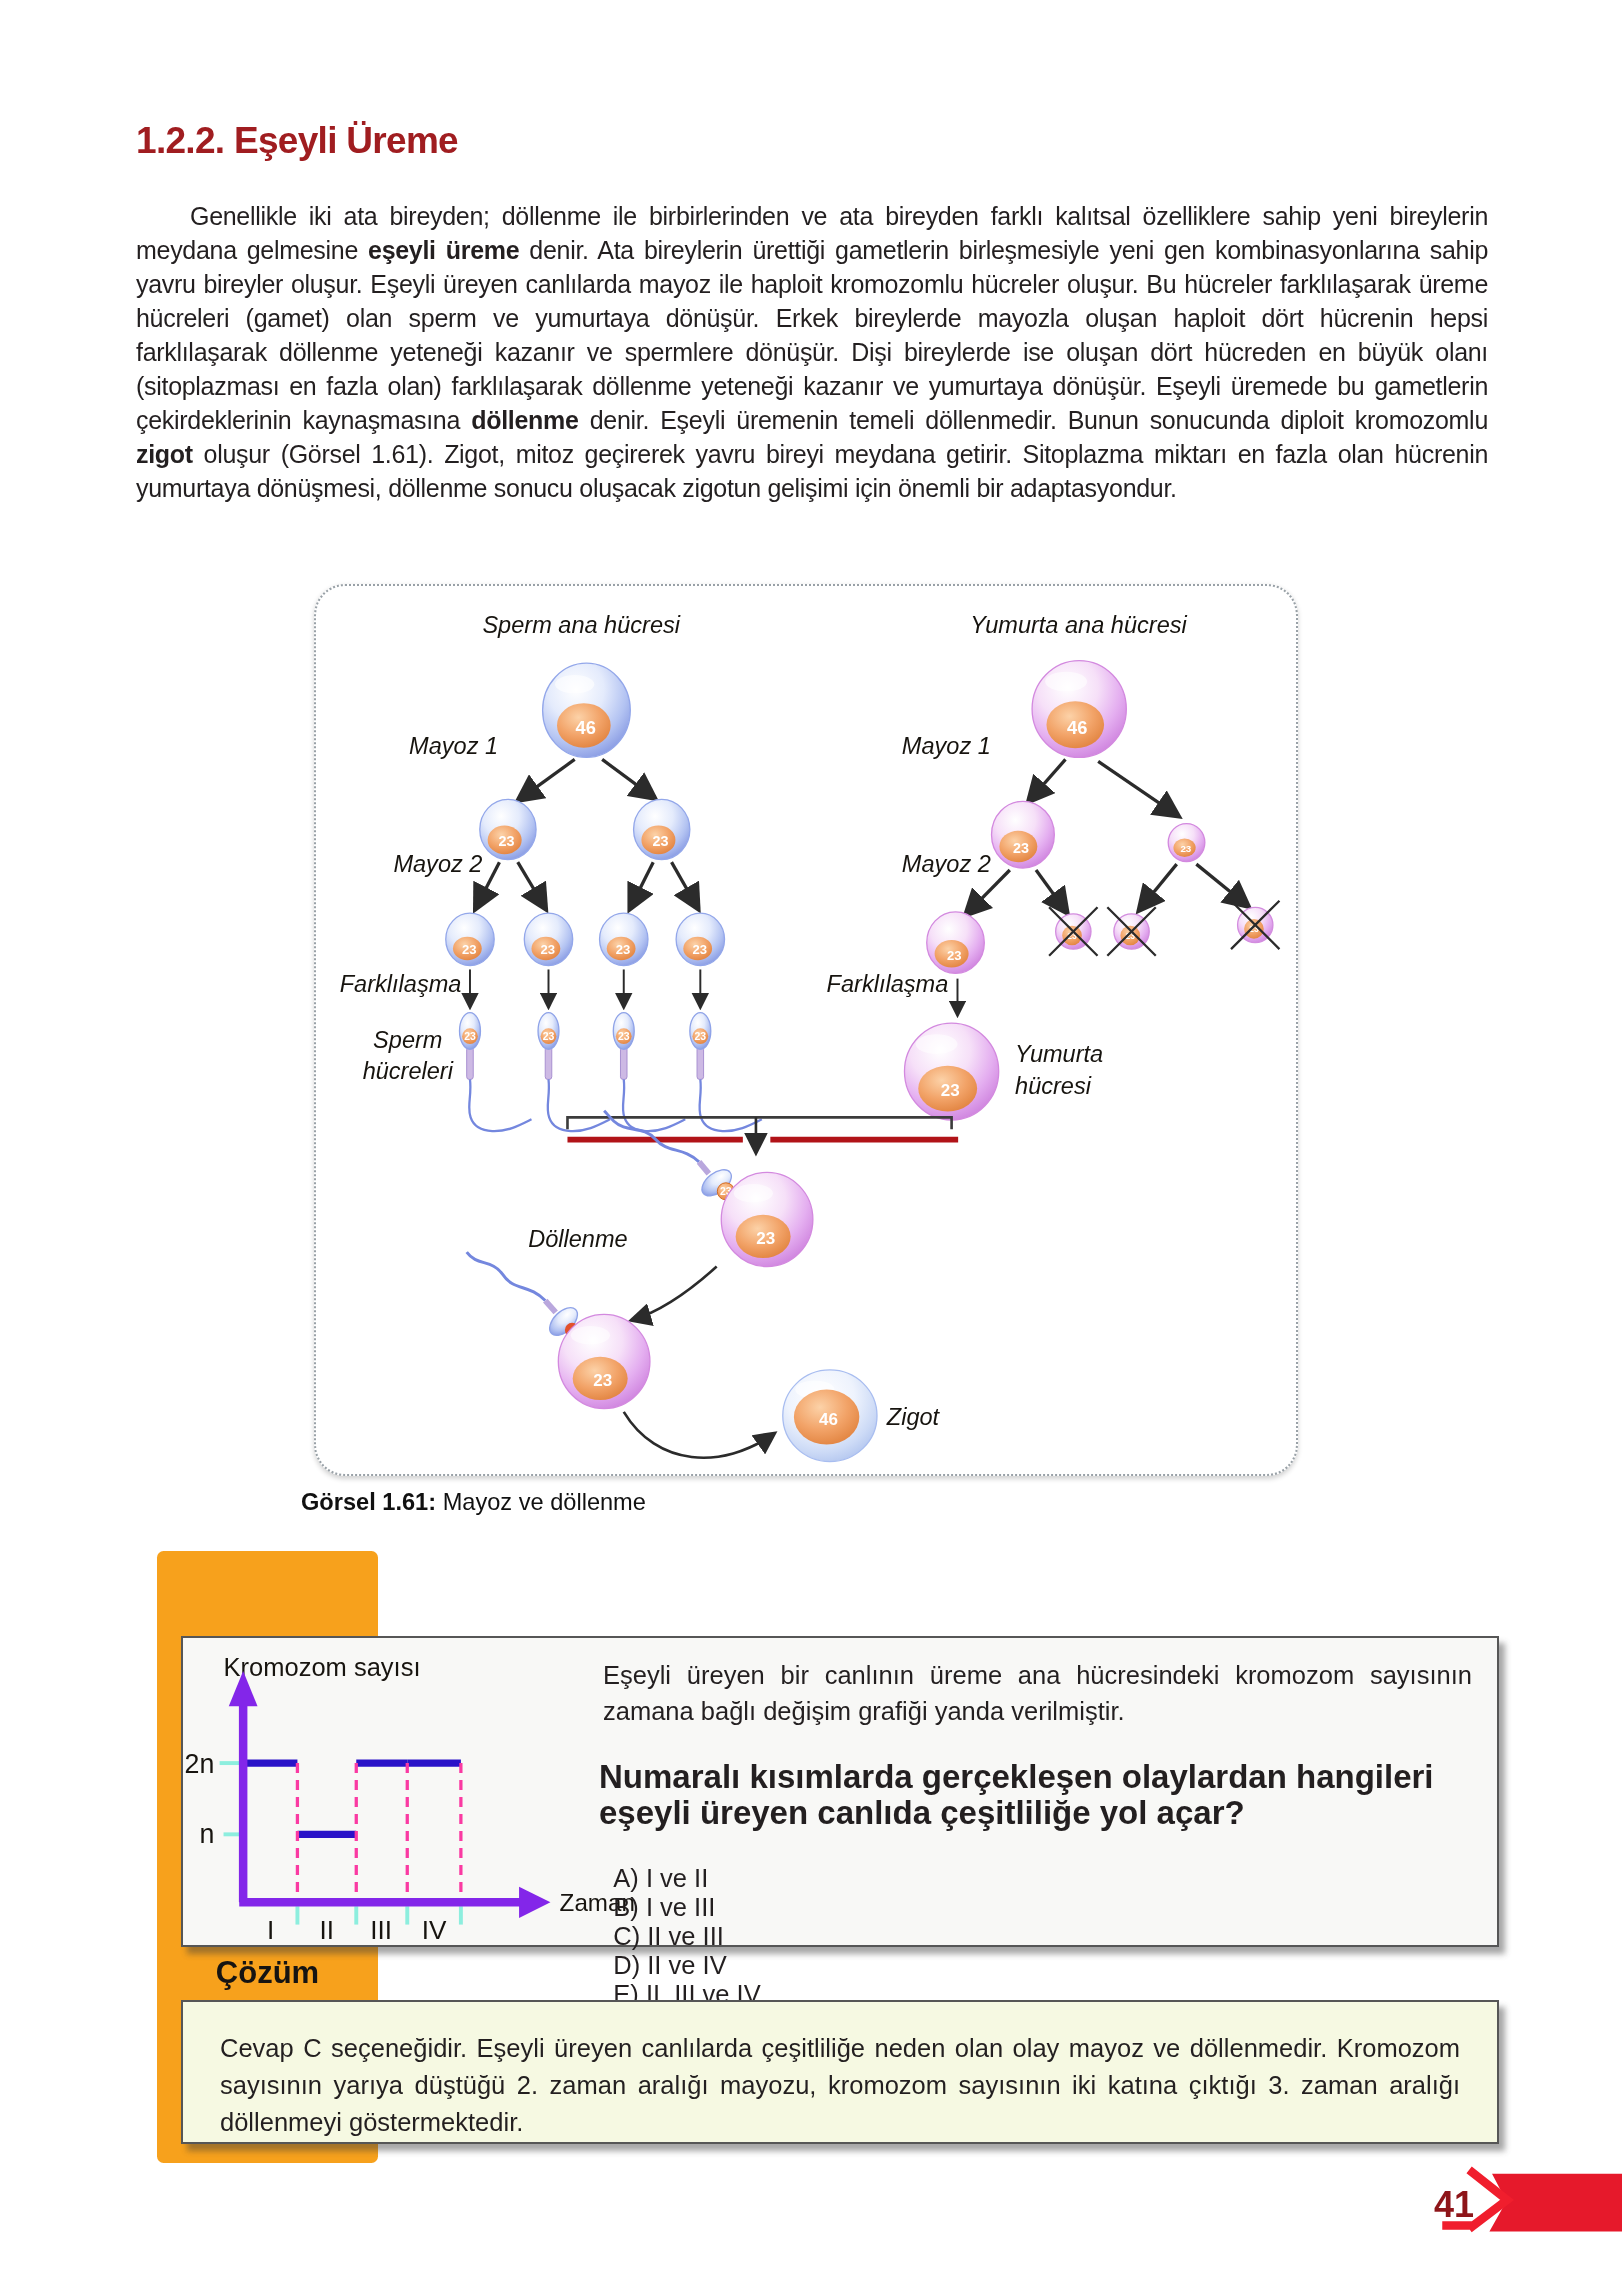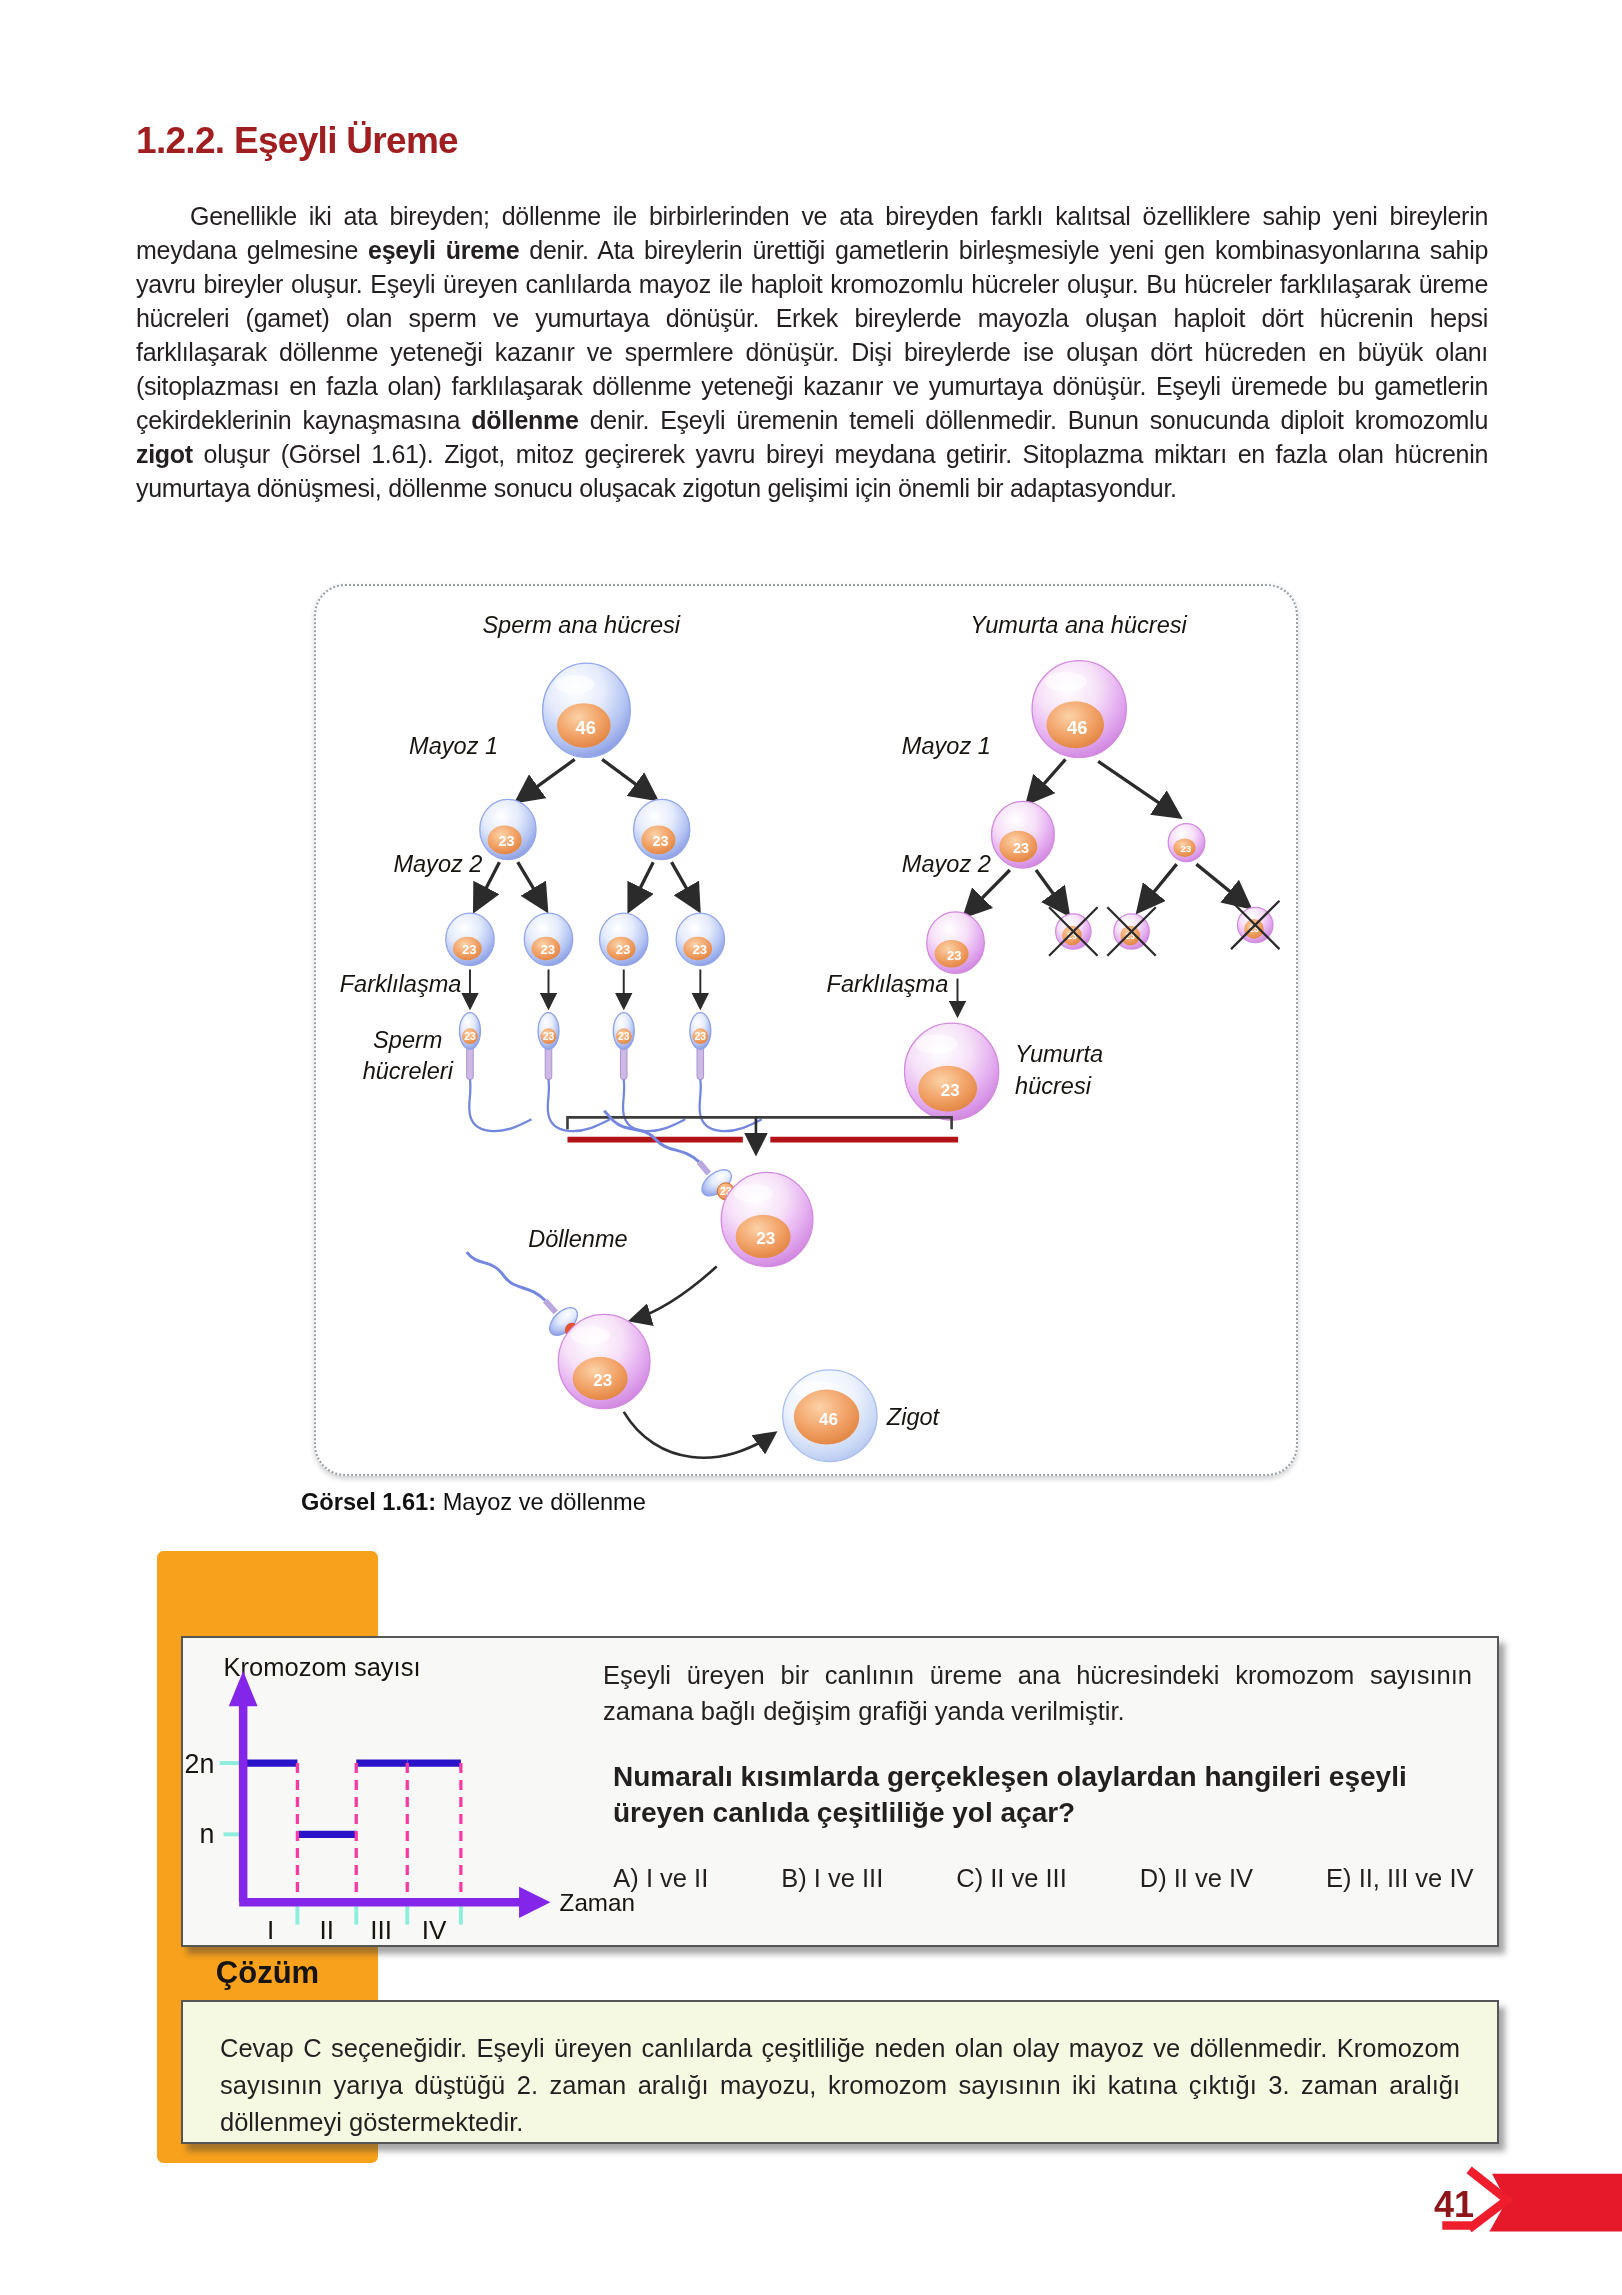--- a/index.html
+++ b/index.html
@@ -35,22 +35,22 @@
     font-size:31px; font-weight:bold; color:#9b1417;
   }
   .qbox {
     position:absolute; left:181px; top:1636px; width:1318px; height:311px;
     background:#f8f8f6; border:2.6px solid #565656; box-sizing:border-box;
     box-shadow:5.9px 6.5px 5.9px rgba(60,60,60,.45);
   }
   .qbox svg.chart { position:absolute; left:0; top:0; }
   .qcol { position:absolute; left:412px; top:10.5px; width:885px; }
   .q-intro { margin:8px; font-size:25.5px; line-height:36px; text-align:justify; }
-  .q-bold  { margin:30px 0 0 18px; font-size:28px; line-height:36px; font-weight:bold; }
-  .options { display:flex; justify-content:space-between; margin-top:33px; font-size:25.5px; padding:0 6.5px 0 18.3px; }
+  .q-bold  { margin:30px 0 0 4px; font-size:33px; line-height:36px; font-weight:bold; }
+  .options { display:flex; justify-content:space-between; margin-top:33px; font-size:25.5px; padding:0 6.5px 0 18.3px;flex-direction:column; }
   .tab-cozum {
     position:absolute; left:157px; top:1947px; width:221px; height:52px;
     display:flex; align-items:center; justify-content:center;
     font-size:31px; font-weight:bold; color:#161412;
   }
   .sbox {
     position:absolute; left:181px; top:2000px; width:1318px; height:144px;
     background:#f6f9e2; border:2.6px solid #565656; box-sizing:border-box;
     box-shadow:5.9px 6.5px 5.9px rgba(60,60,60,.45);
     padding:15.7px 25px;

